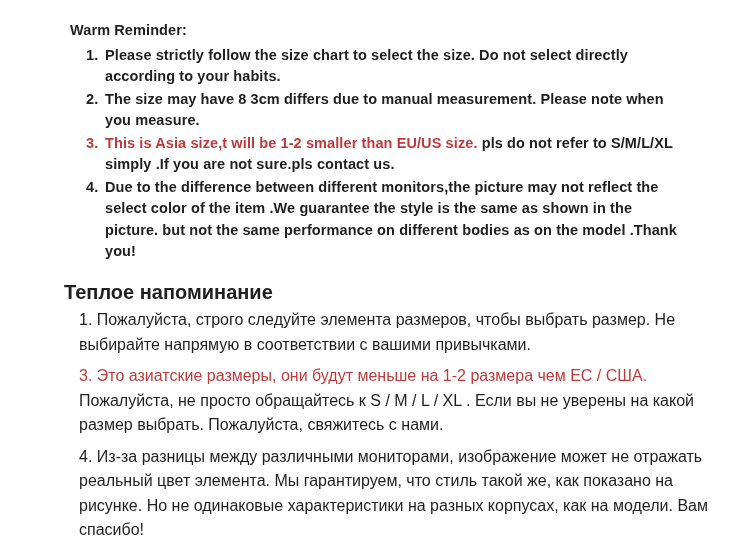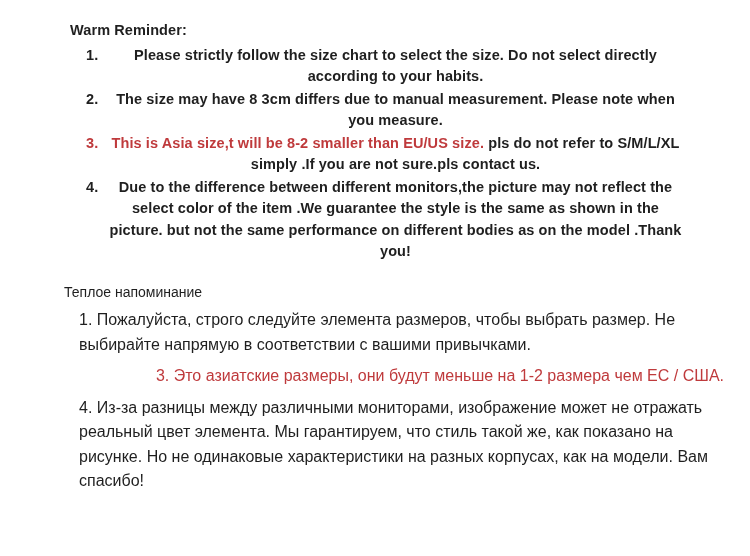--- a/index.html
+++ b/index.html
@@ -38,52 +38,50 @@
   }
   .en-item {
     display: flex;
     margin: 0 0 1px 0;
   }
   .en-num {
     flex: 0 0 19px;
   }
   .en-text {
     flex: 1 1 auto;
-    text-align: center;
   }
 
   
   .ru-section {
     margin: 17px 26px 0 64px;
     font-size: 16px;
     line-height: 24.5px;
     font-weight: 400;
   }
   .ru-title {
     margin: 0 0 4px 0;
-    font-size: 14px;
-    font-weight: 400;
+    font-size: 20px;
+    font-weight: 700;
   }
   .ru-list {
     margin: 0;
     padding: 0 0 0 15px;
     list-style: none;
   }
   .ru-item {
     margin: 0 0 7px 0;
   }
 
   
   .red {
     color: #bf3a3c;
   }
   .red-block {
     display: block;
     color: #bf3a3c;
-    text-align: right;
   }
 </style>
 </head>
 <body>
 
 <div class="page">
 
   <section class="en-section">
     <h2 class="en-title">Warm Reminder:</h2>
     <ul class="en-list">
@@ -94,21 +92,21 @@
       </li>
 
       <li class="en-item">
         <span class="en-num">2.</span>
         <span class="en-text">The size may have 8 3cm differs due to manual measurement. Please note when you measure.</span>
       </li>
 
       <li class="en-item">
         <span class="en-num red">3.</span>
         <span class="en-text">
-          <span class="red">This is Asia size,t will be 8-2 smaller than EU/US size.</span>
+          <span class="red">This is Asia size,t will be 1-2 smaller than EU/US size.</span>
           <span>pls do not refer to S/M/L/XL simply .If you are not sure.pls contact us.</span>
         </span>
       </li>
 
       <li class="en-item">
         <span class="en-num">4.</span>
         <span class="en-text">Due to the difference between different monitors,the picture may not reflect the select color of the item .We guarantee the style is the same as shown in the picture. but not the same performance on different bodies as on the model .Thank you!</span>
       </li>
 
     </ul>
@@ -122,20 +120,21 @@
         <span>1.</span>
         <span>Пожалуйста, строго следуйте элемента размеров, чтобы выбрать размер. Не выбирайте напрямую в соответствии с вашими привычками.</span>
       </li>
 
 
       <li class="ru-item">
         <span class="red-block">
           <span>3.</span>
           <span>Это азиатские размеры, они будут меньше на 1-2 размера чем ЕС / США.</span>
         </span>
+        <span>Пожалуйста, не просто обращайтесь к S / M / L / XL . Если вы не уверены на какой размер выбрать. Пожалуйста, свяжитесь с нами.</span>
       </li>
 
       <li class="ru-item">
         <span>4.</span>
         <span>Из-за разницы между различными мониторами, изображение может не отражать реальный цвет элемента. Мы гарантируем, что стиль такой же, как показано на рисунке. Но не одинаковые характеристики на разных корпусах, как на модели. Вам спасибо!</span>
       </li>
 
     </ul>
   </section>
 

